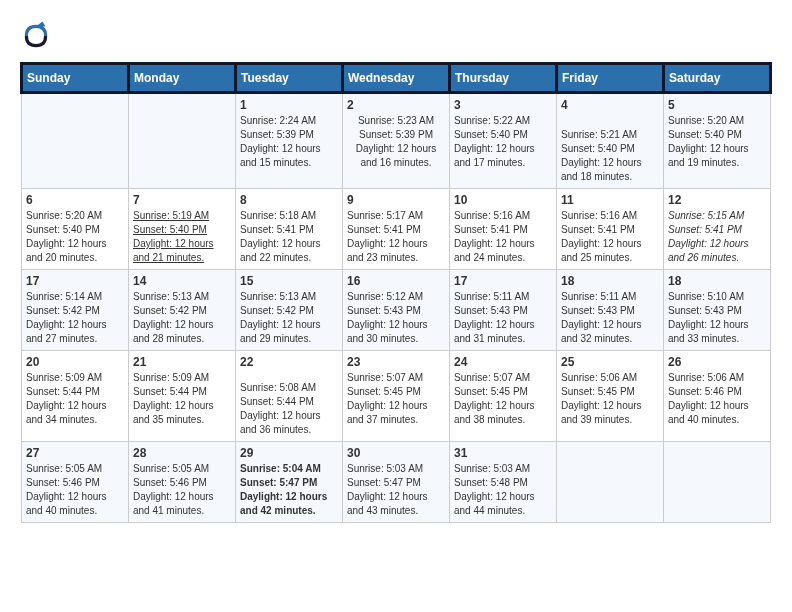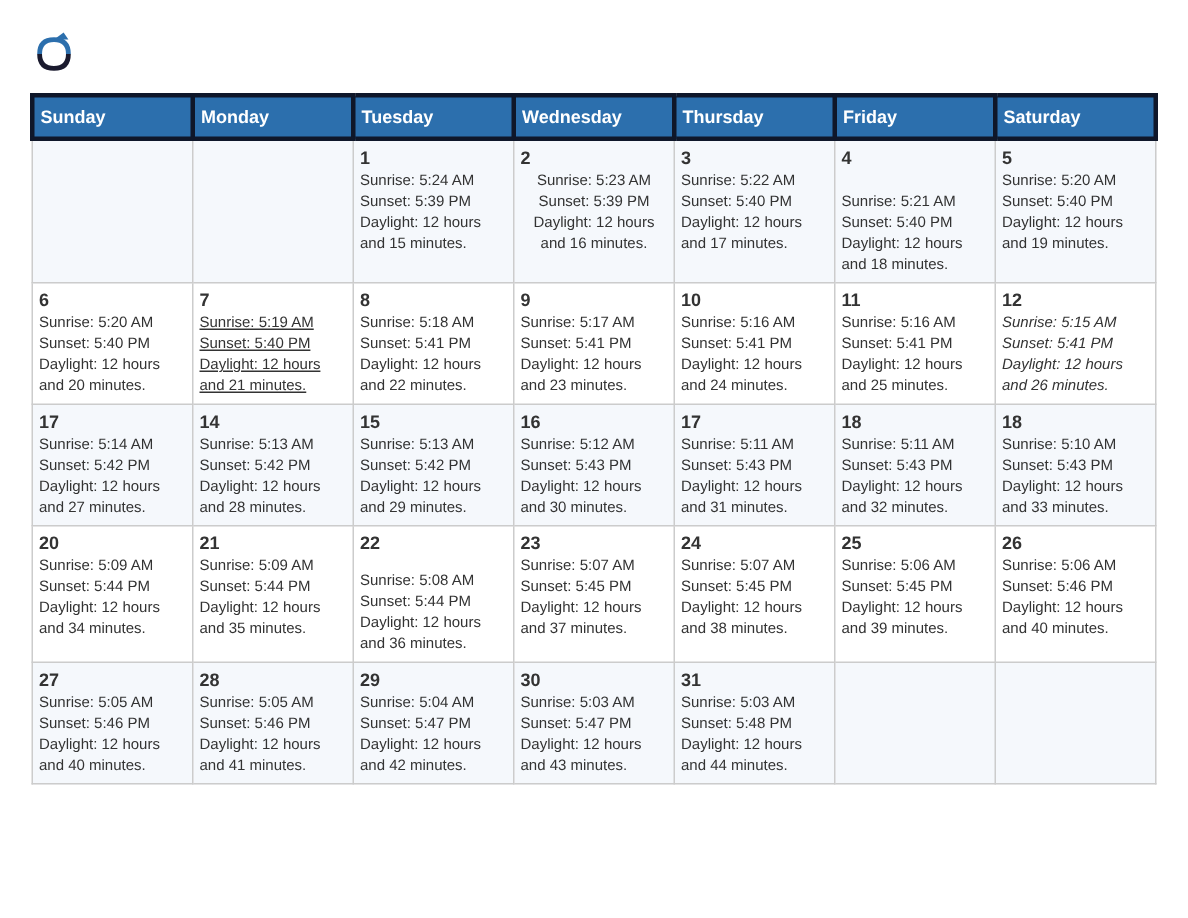--- a/index.html
+++ b/index.html
@@ -118,21 +118,21 @@
         <th>Friday</th>
         <th>Saturday</th>
       </tr>
   </thead>
   <tbody id="calendar-body">
       <tr>
         <td></td>
         <td></td>
         <td>
           <span class="day-num">1</span>
-          <div class="day-info" style="white-space: pre-line;">Sunrise: 5:24 AM
+          <div class="day-info" style="white-space: pre-line;">Sunrise: 2:24 AM
 Sunset: 5:39 PM
 Daylight: 12 hours and 15 minutes.</div>
         </td>
         <td>
           <span class="day-num">2</span>
           <div class="day-info" style="white-space: pre-line; text-align: center;">Sunrise: 5:23 AM
 Sunset: 5:39 PM
 Daylight: 12 hours and 16 minutes.</div>
         </td>
         <td>
@@ -294,21 +294,21 @@
 Daylight: 12 hours and 40 minutes.</div>
         </td>
         <td>
           <span class="day-num">28</span>
           <div class="day-info" style="white-space: pre-line;">Sunrise: 5:05 AM
 Sunset: 5:46 PM
 Daylight: 12 hours and 41 minutes.</div>
         </td>
         <td>
           <span class="day-num">29</span>
-          <div class="day-info" style="white-space: pre-line;">Sunrise: 5:04 AM
+          <div class="day-info" style="white-space: pre-line; font-weight: bold;">Sunrise: 5:04 AM
 Sunset: 5:47 PM
 Daylight: 12 hours and 42 minutes.</div>
         </td>
         <td>
           <span class="day-num">30</span>
           <div class="day-info" style="white-space: pre-line;">Sunrise: 5:03 AM
 Sunset: 5:47 PM
 Daylight: 12 hours and 43 minutes.</div>
         </td>
         <td>

